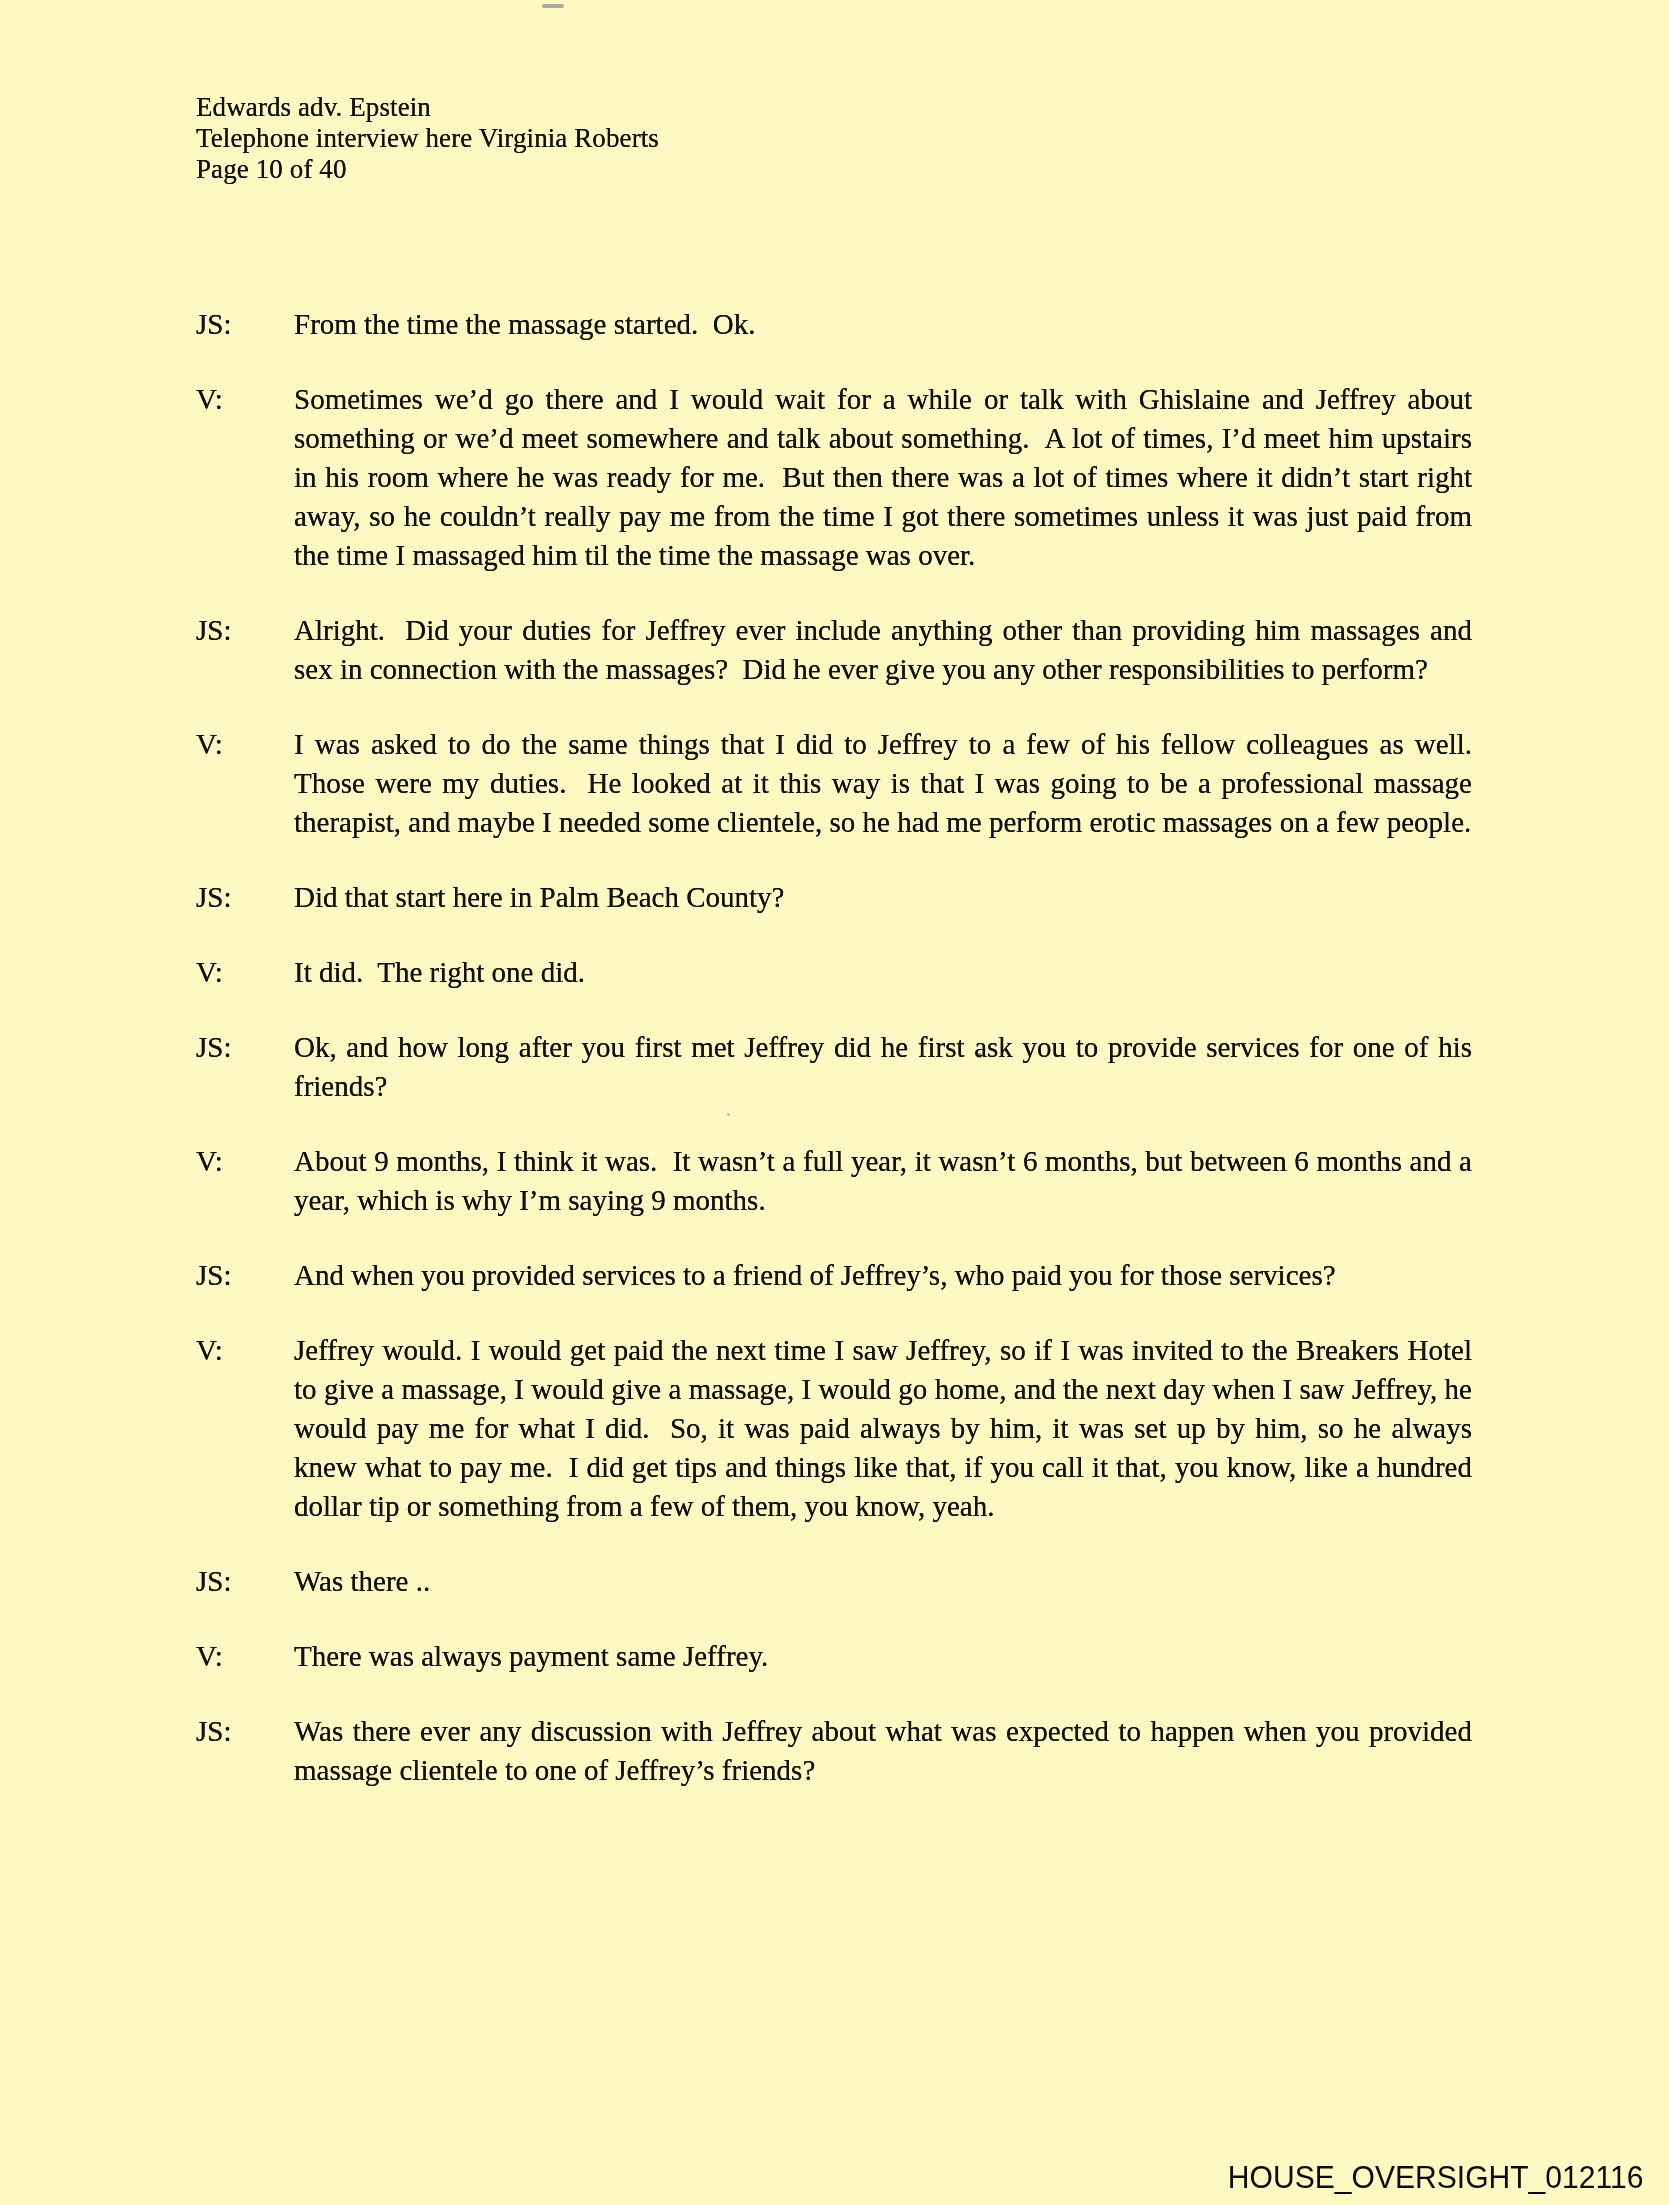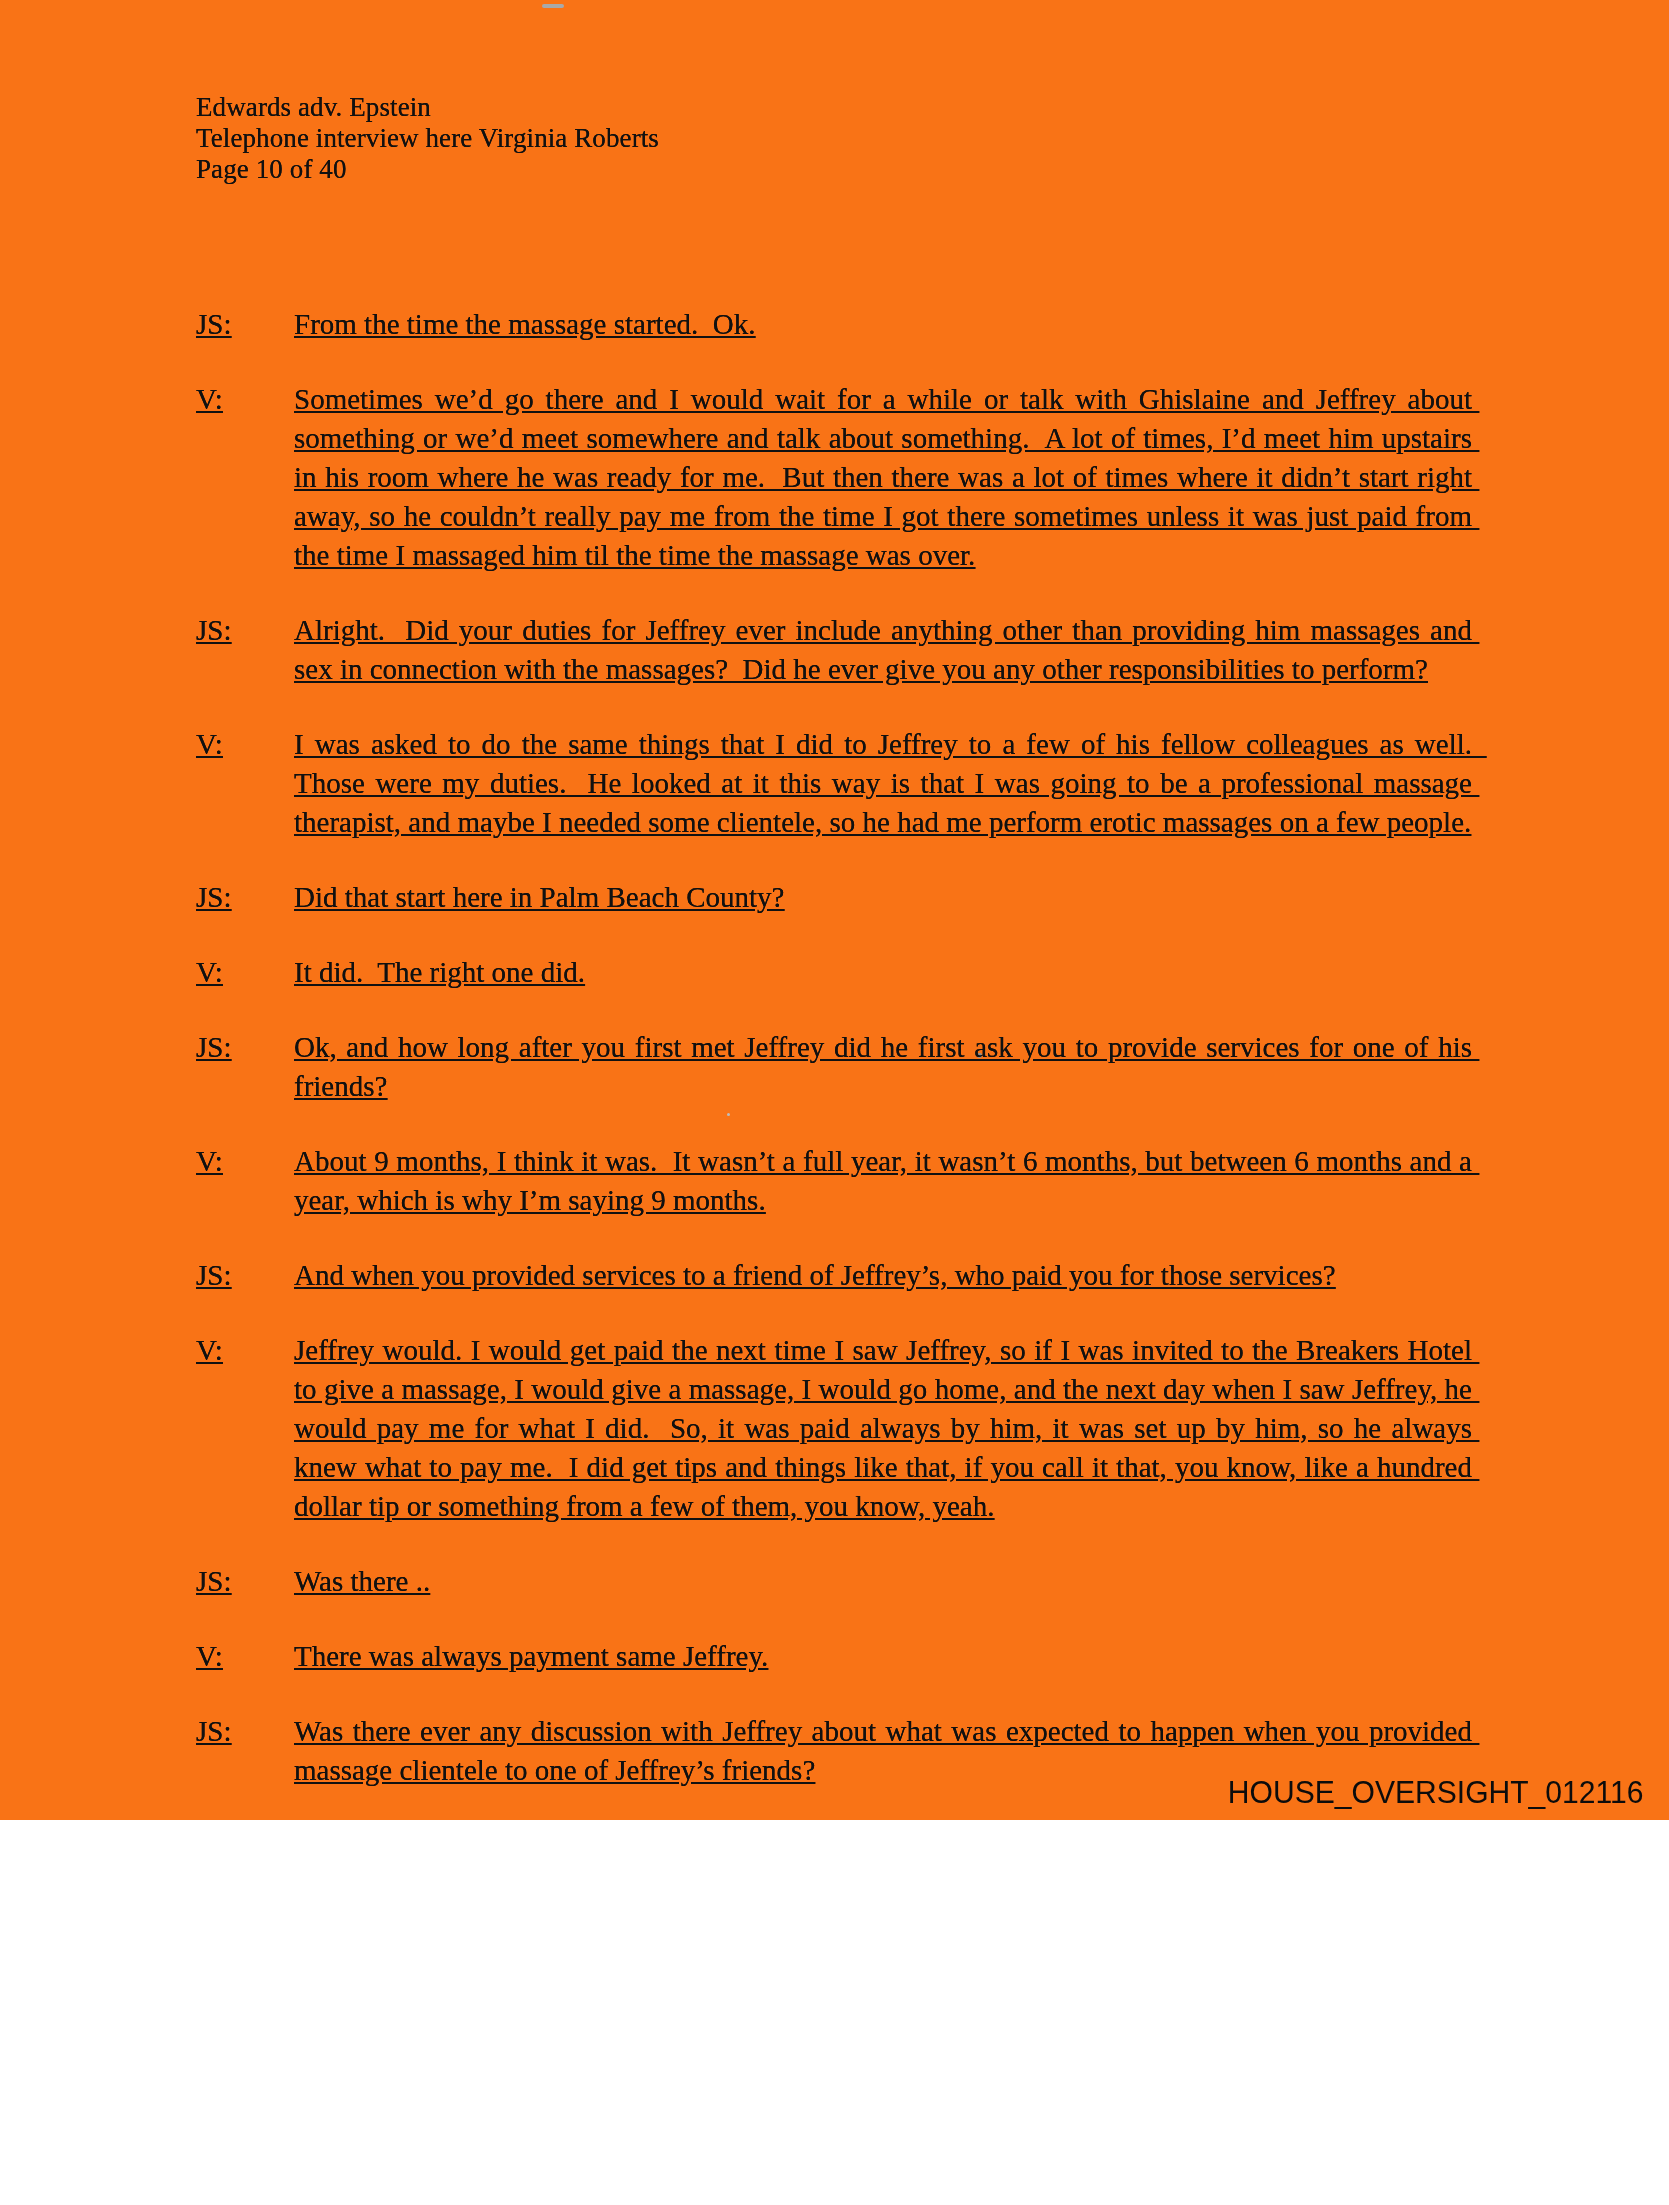--- a/index.html
+++ b/index.html
@@ -3,22 +3,22 @@
 <meta charset="utf-8">
 <style>
   html, body {
     margin: 0;
     padding: 0;
     background: #ffffff;
   }
   .page {
     position: relative;
     width: 1669px;
-    height: 1820px;
-    background: #f97316;
+    height: 2205px;
+    background: #fef9c3;
     overflow: hidden;
     color: #111111;
     font-family: "Liberation Serif", "DejaVu Serif", serif;
   }
   
   .doc-header {
     position: absolute;
     left: 196px;
     top: 92px;
     font-size: 27px;
@@ -33,21 +33,20 @@
     top: 305px;
     width: 1276px;
   }
   .entry {
     display: grid;
     grid-template-columns: 98px 1178px;
     margin-bottom: 36px;
     font-size: 29px;
     line-height: 39px;
     text-shadow: 0 0 0.4px #111;
-    text-decoration: underline;
   }
   .entry .speaker {
     grid-column: 1;
   }
   .entry .text {
     grid-column: 2;
     text-align: justify;
     white-space: pre-wrap;
   }
   

